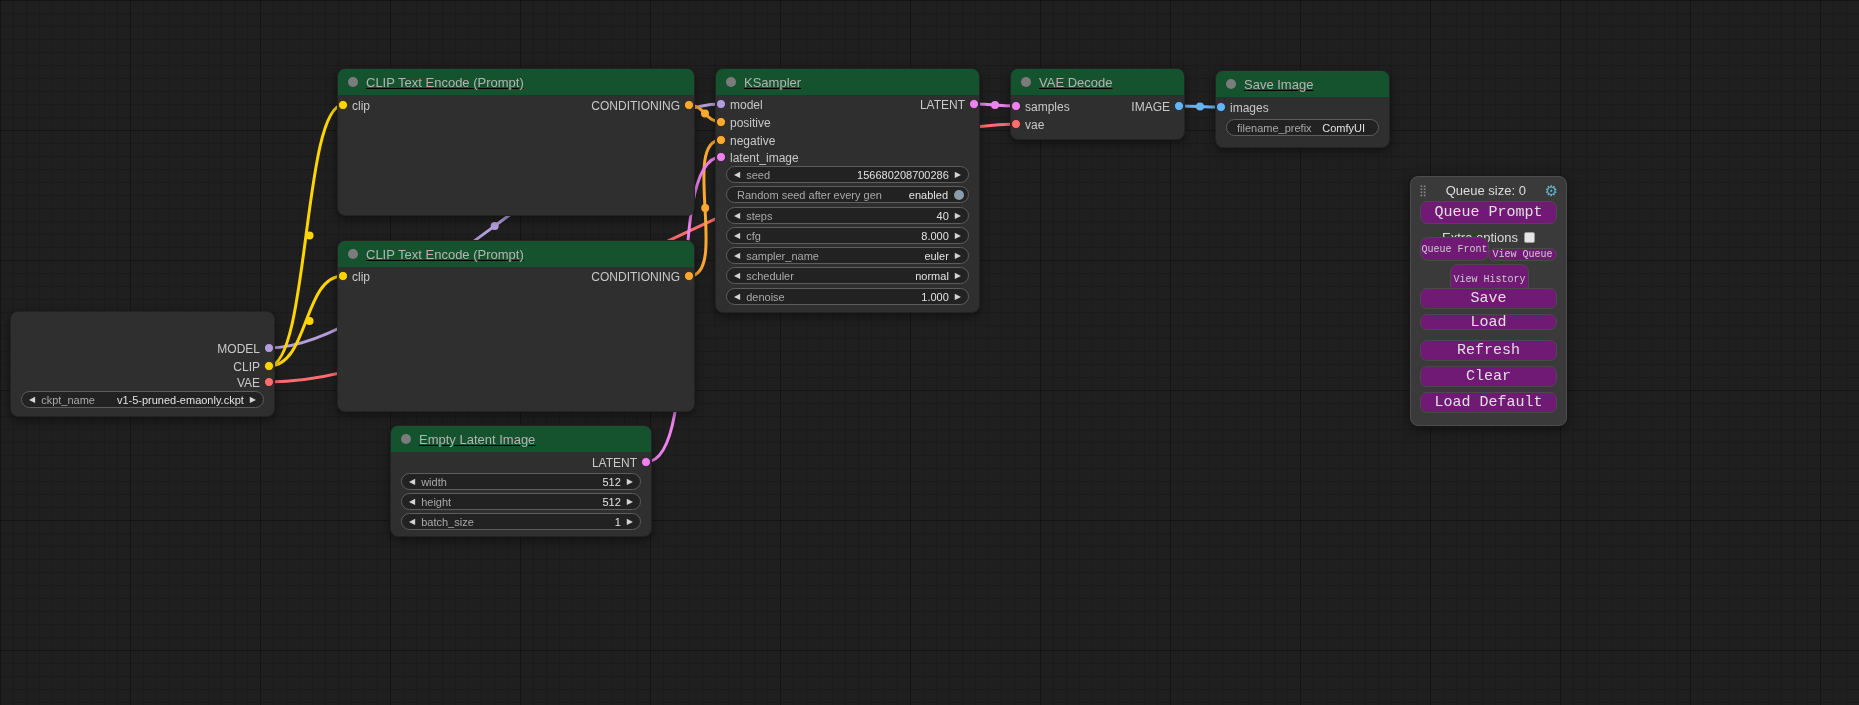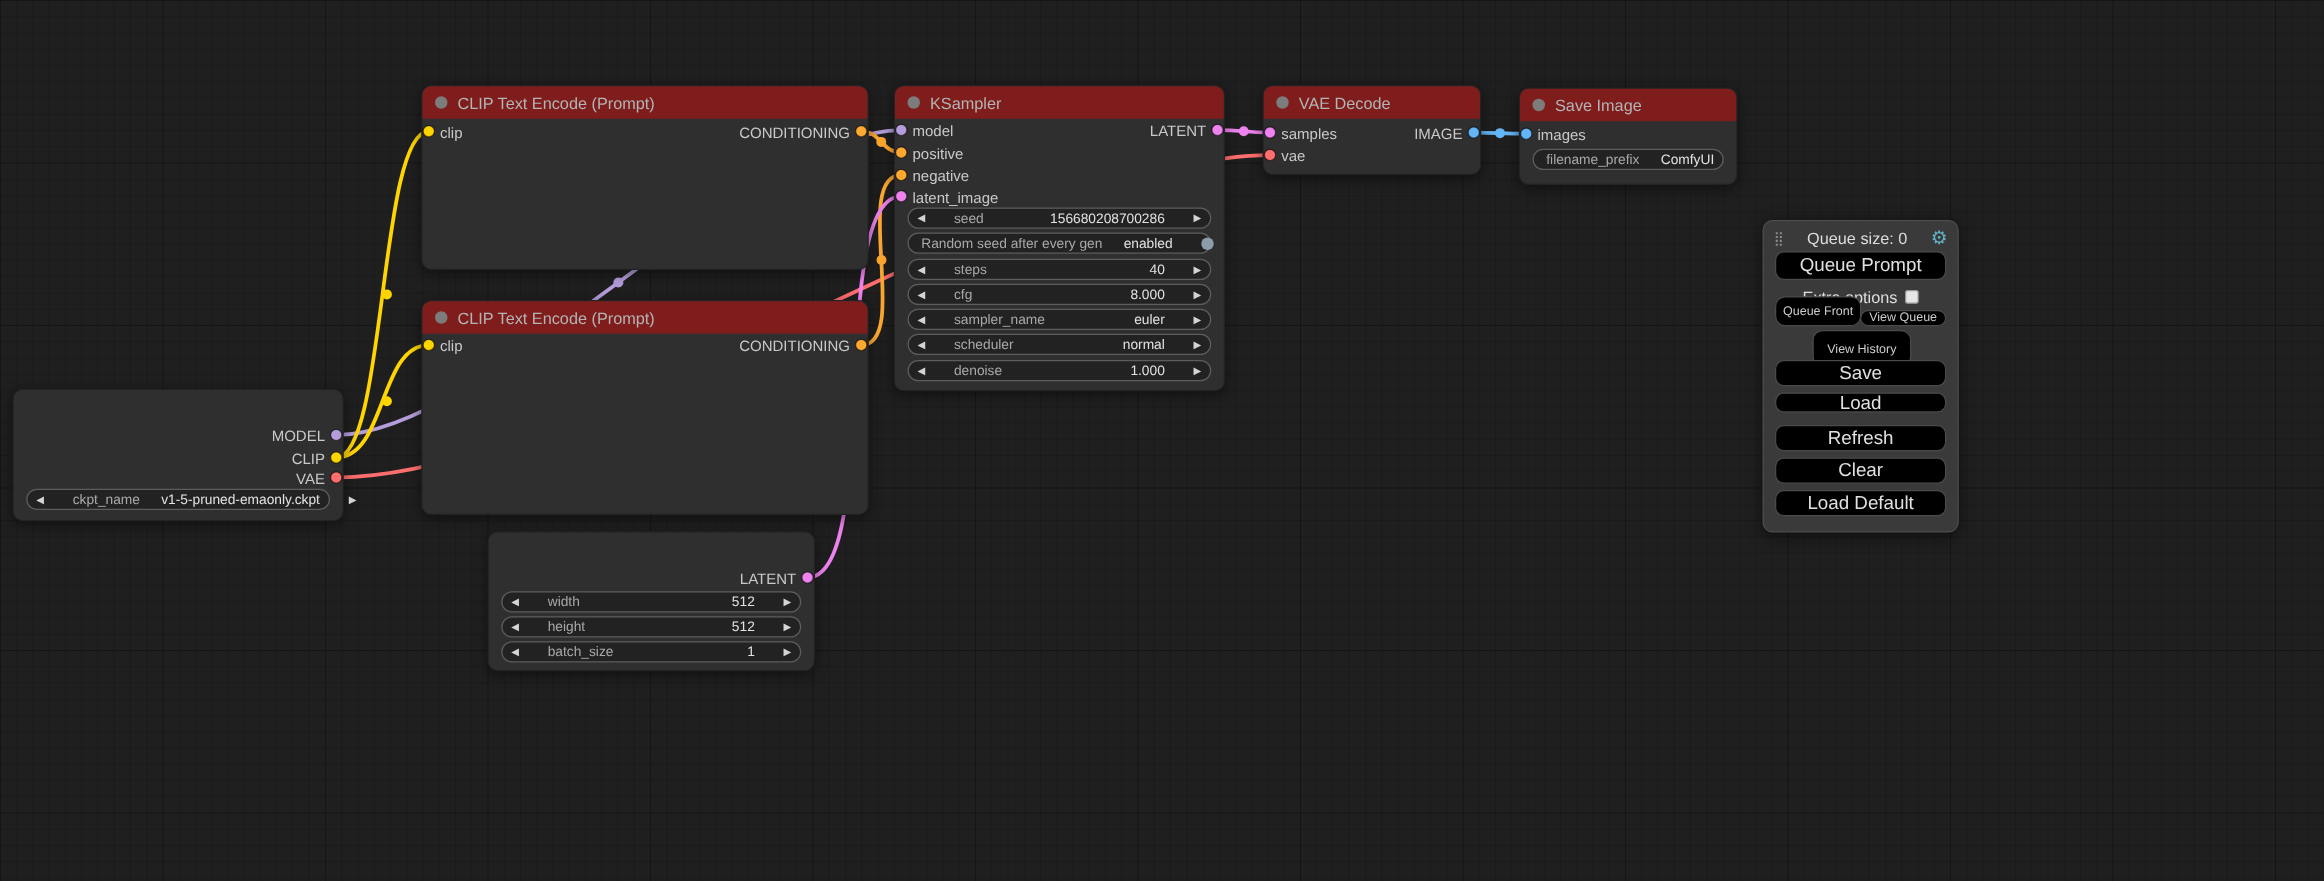--- a/index.html
+++ b/index.html
@@ -22,36 +22,36 @@
   #dots circle { stroke:rgba(0,0,0,0.55); stroke-width:1; pointer-events:auto; }
 
   .node {
     position:absolute; z-index:2;
     background:#2f2f2f;
     border:1px solid #232323;
     border-radius:8px;
     box-shadow:0 3px 10px rgba(0,0,0,0.45);
   }
   .nheader {
-    height:26px; background:#7f1d1d;
+    height:26px; background:#14532d;
     border-radius:7px 7px 0 0;
-    display:flex; align-items:center; gap:8px; padding:0 10px;
+    display:flex; align-items:center; gap:8px; padding:0 10px;text-decoration:underline;
   }
   .ndot { width:10px; height:10px; border-radius:50%; background:#7c7c7c; flex:0 0 auto; }
   .ntitle { color:#b4b4b4; font-size:13px; white-space:nowrap; }
 
   .slot { position:absolute; height:14px; line-height:14px; font-size:12px; color:#c9c9c9; white-space:nowrap; }
   .slot.in  { left:14px; }
   .slot.out { right:14px; text-align:right; }
 
   .widget {
     position:absolute; left:10px; right:10px; height:17px;
     background:#222; border:1px solid #5d5d5d; border-radius:9px;
     display:flex; align-items:center; padding:0 7px;
-    font-size:11px; color:#a9a9a9; white-space:nowrap;gap:17px;
+    font-size:11px; color:#a9a9a9; white-space:nowrap;
   }
   .widget .wlabel { margin-left:6px; }
   .widget .wlabel.noarr { margin-left:3px; }
   .widget .wvalue { margin-left:auto; margin-right:6px; color:#e2e2e2; }
   .widget .arr { font-size:8px; color:#d4d4d4; line-height:17px; }
   .toggle { width:10px; height:10px; border-radius:50%; background:#8d9cab; flex:0 0 auto; margin-right:-3px; }
 
   .ntext {
     position:absolute; background:#181818; border-radius:4px;
     color:#cfcfcf; font-family:"DejaVu Sans Mono", monospace;
@@ -66,22 +66,22 @@
   }
   .panel-header {
     position:absolute; top:4px; left:8px; right:8px; height:18px;
     display:flex; align-items:center; justify-content:space-between;
   }
   .drag-handle { color:#8a8a8a; font-size:11px; }
   .queue-size { color:#dddddd; font-size:13px; }
   .gear { color:#5fb4c8; font-size:15px; line-height:15px; }
   .btn {
     position:absolute; left:9px; right:9px;
-    background:#000000; border:1px solid #4a4a4a; border-radius:7px;
-    color:#e0e0e0; font-size:15px; font-family:Liberation Sans, sans-serif;
+    background:#701a75; border:1px solid #4a4a4a; border-radius:7px;
+    color:#e0e0e0; font-size:15px; font-family:Liberation Mono, monospace;
     display:flex; align-items:center; justify-content:center; cursor:pointer;
   }
   .btn.small { font-size:10px; color:#cccccc; border-radius:8px; }
   .extra-row {
     position:absolute; top:53px; left:0; right:0; height:14px;
     display:flex; align-items:center; justify-content:center; gap:6px;
     color:#dddddd; font-size:13px;
   }
   .checkbox { width:11px; height:11px; background:#e6e6e6; border:1px solid #9a9a9a; border-radius:2px; }
 </style>
@@ -134,20 +134,24 @@
 <div class="node" style="left:337px;top:240px;width:358px;height:172px">
   <div class="nheader">
     <span class="ndot"></span>
     <span class="ntitle">CLIP Text Encode (Prompt)</span>
   </div>
   <div class="slot in" style="top:29px"><span>clip</span></div>
   <div class="slot out" style="top:29px"><span>CONDITIONING</span></div>
 </div>
 
 <div class="node" style="left:390px;top:425px;width:262px;height:112px">
+  <div class="nheader">
+    <span class="ndot"></span>
+    <span class="ntitle">Empty Latent Image</span>
+  </div>
   <div class="slot out" style="top:30px"><span>LATENT</span></div>
   <div class="widget" style="top:47px">
     <span class="arr">◀</span>
     <span class="wlabel">width</span>
     <span class="wvalue">512</span>
     <span class="arr">▶</span>
   </div>
   <div class="widget" style="top:67px">
     <span class="arr">◀</span>
     <span class="wlabel">height</span>

